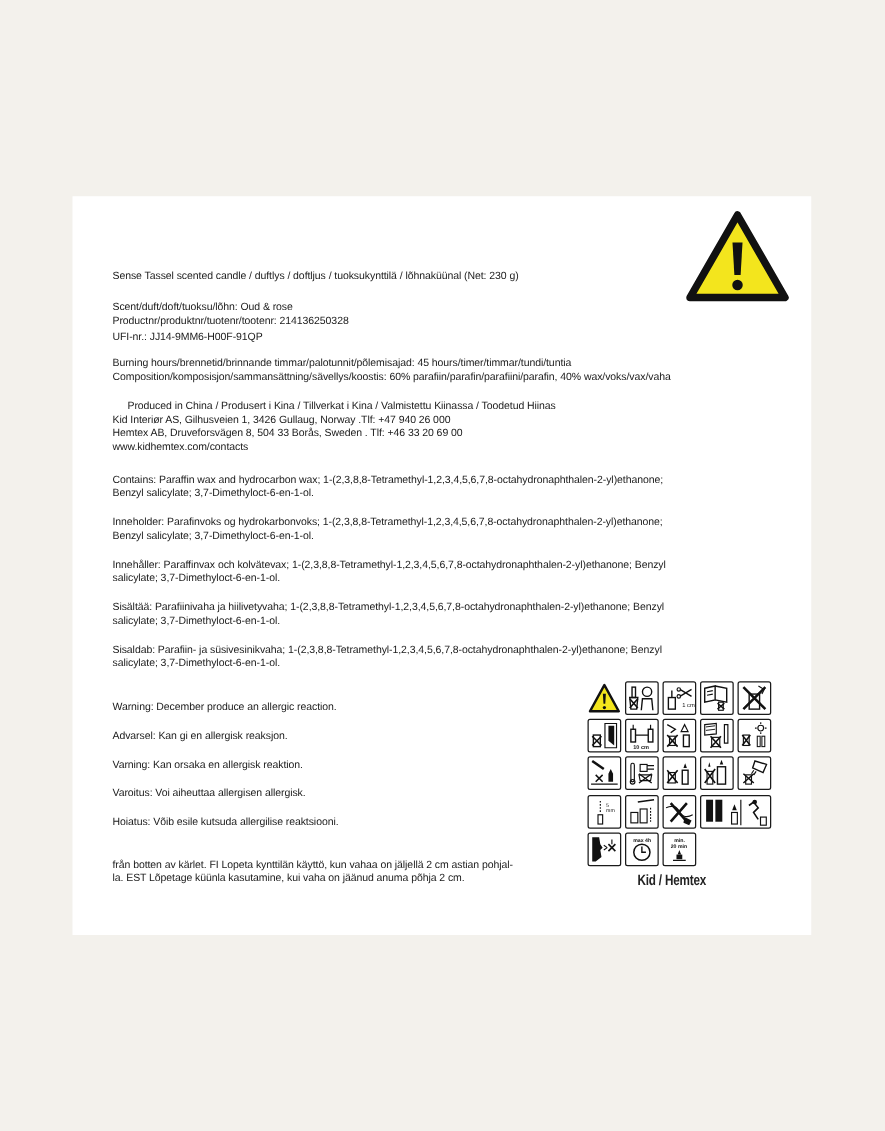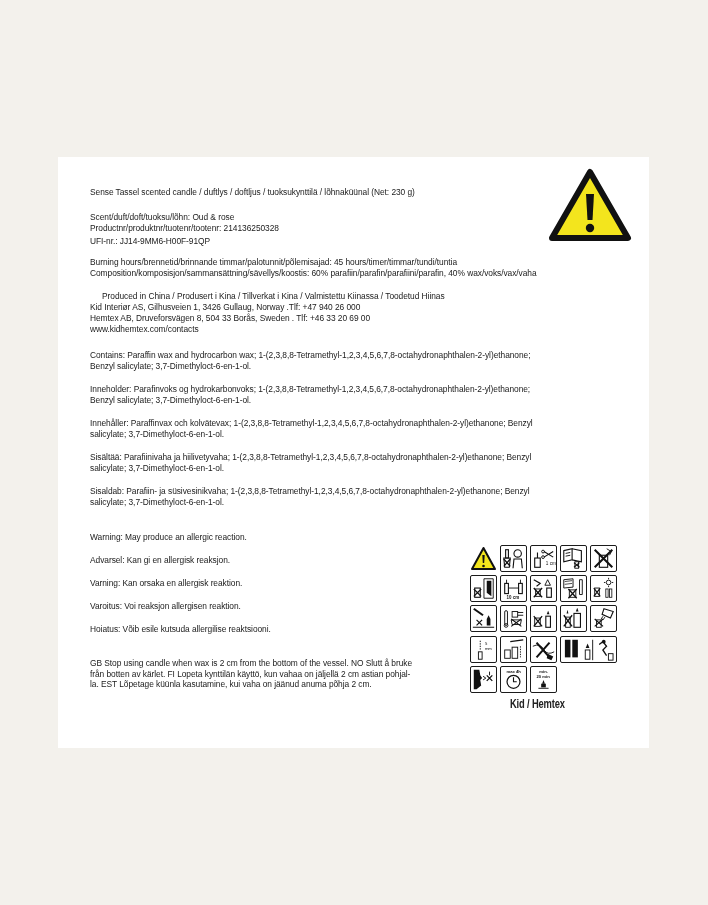--- a/index.html
+++ b/index.html
@@ -23,20 +23,21 @@
       height: 591px;
       background: #ffffff;
     }
     .text {
       position: absolute;
       left: 90px;
       font-size: 8.4px;
       line-height: 10.6px;
       letter-spacing: -0.05px;
       white-space: nowrap;
+      margin-top: 28px;
     }
     .line { display: block; }
 
     .warn-big {
       position: absolute;
       left: 548px;
       top: 168px;
       width: 84px;
       height: 75px;
     }
@@ -112,28 +113,27 @@
 </div>
 <div class="text" style="top:452px;">
   <span class="line">Sisältää: Parafiinivaha ja hiilivetyvaha; 1-(2,3,8,8-Tetramethyl-1,2,3,4,5,6,7,8-octahydronaphthalen-2-yl)ethanone; Benzyl</span>
   <span class="line">salicylate; 3,7-Dimethyloct-6-en-1-ol.</span>
 </div>
 <div class="text" style="top:486px;">
   <span class="line">Sisaldab: Parafiin- ja süsivesinikvaha; 1-(2,3,8,8-Tetramethyl-1,2,3,4,5,6,7,8-octahydronaphthalen-2-yl)ethanone; Benzyl</span>
   <span class="line">salicylate; 3,7-Dimethyloct-6-en-1-ol.</span>
 </div>
 
-<div class="text" style="top:532px;">Warning: May produce an allergic reaction.</div>
+<div class="text" style="top:532px;">Warning: December produce an allergic reaction.</div>
 <div class="text" style="top:555px;">Advarsel: Kan gi en allergisk reaksjon.</div>
 <div class="text" style="top:578px;">Varning: Kan orsaka en allergisk reaktion.</div>
-<div class="text" style="top:601px;">Varoitus:  Voi reaksjon allergisen reaktion.</div>
+<div class="text" style="top:601px;">Varoitus:  Voi aiheuttaa allergisen allergisk.</div>
 <div class="text" style="top:624px;">Hoiatus: Võib esile kutsuda allergilise reaktsiooni.</div>
 
 <div class="text" style="top:658px;">
-  <span class="line">GB Stop using candle when wax is 2 cm from the bottom of the vessel. NO Slutt å bruke</span>
   <span class="line">från botten av kärlet. FI Lopeta kynttilän käyttö, kun vahaa on jäljellä 2 cm astian pohjal-</span>
   <span class="line">la. EST Lõpetage küünla kasutamine, kui vaha on jäänud anuma põhja 2 cm.</span>
 </div>
 
 <div class="pictos">
 
   <div class="picto noborder" style="left:0;top:0;">
     <svg viewBox="0 0 27 27">
         <path d="M13.5 3 L25 24 L2 24 Z" fill="#f3e51d" stroke="#111" stroke-width="2" stroke-linejoin="round"></path>
         <path d="M12.3 10 L14.7 10 L14.2 18 L12.8 18 Z" fill="#111"></path>

